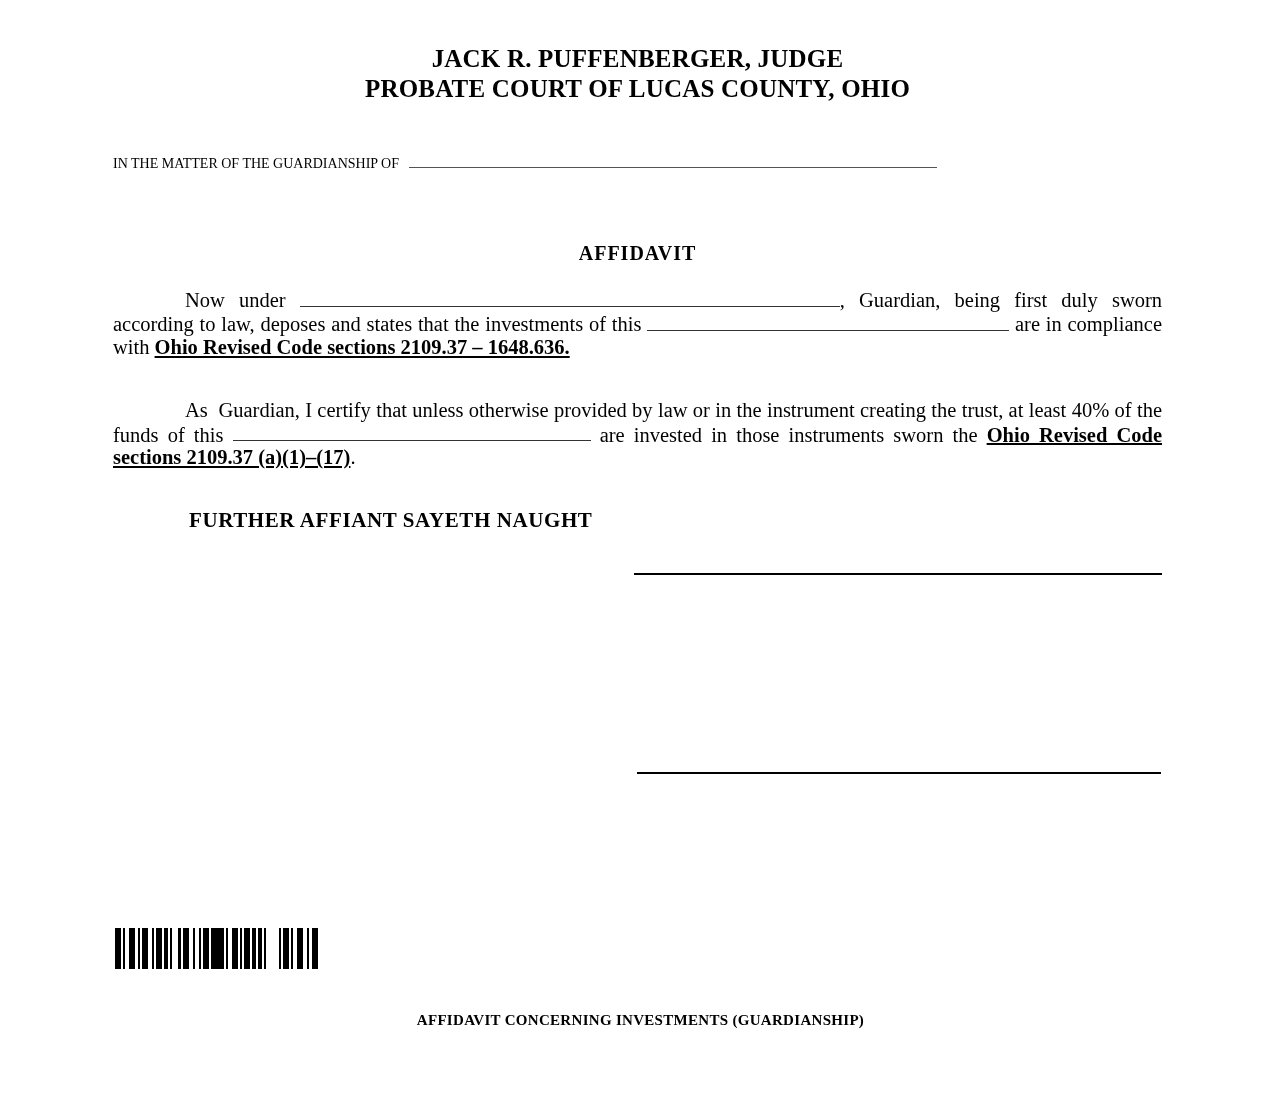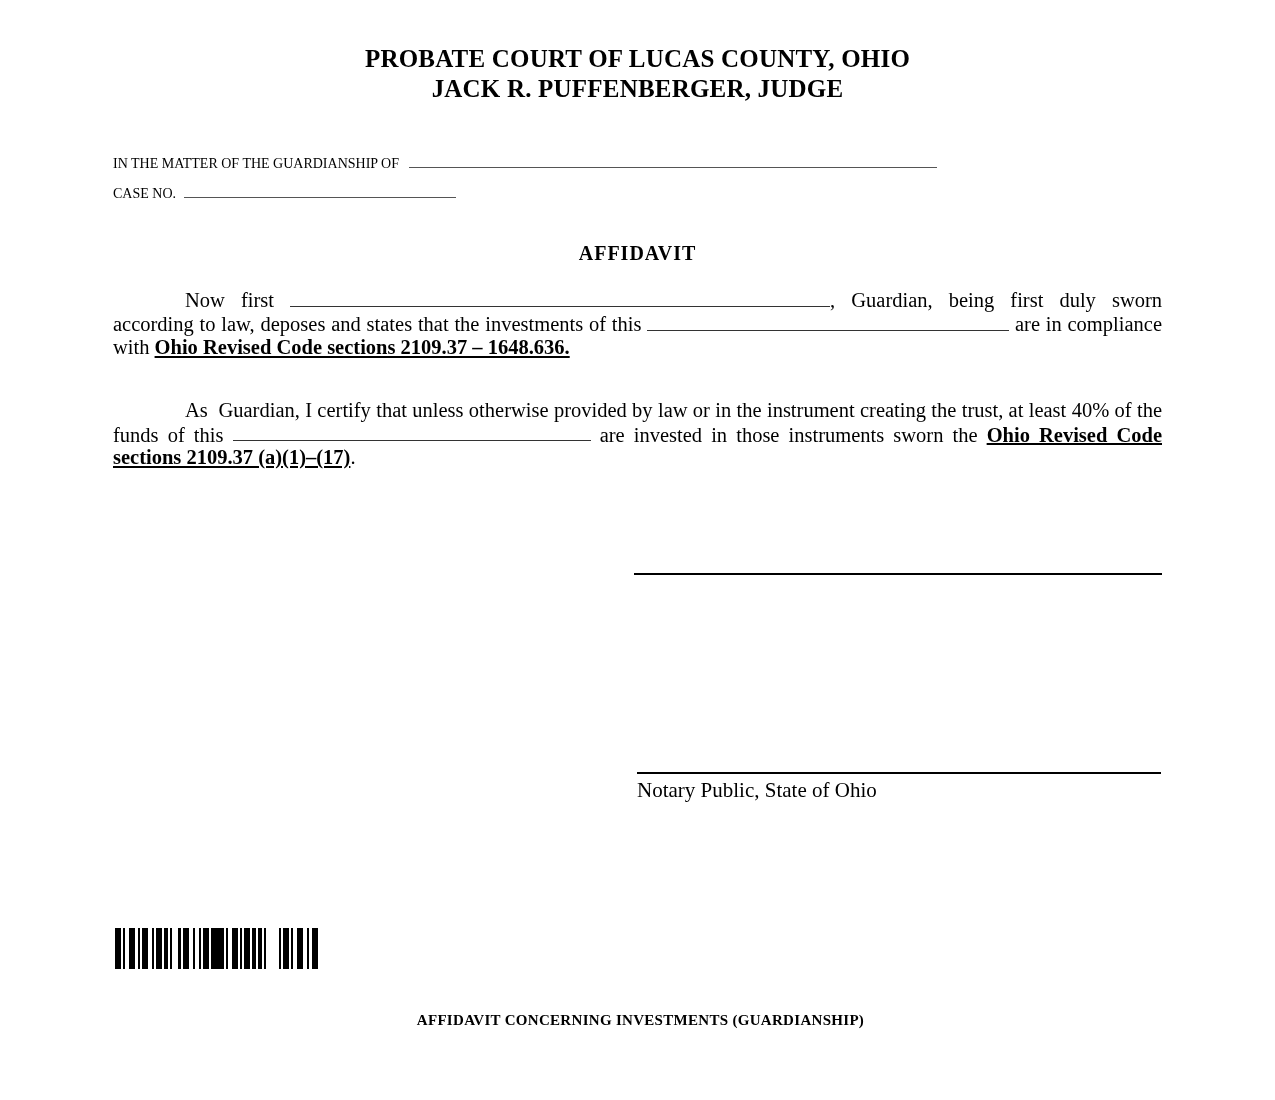--- a/index.html
+++ b/index.html
@@ -177,55 +177,52 @@
     font-size: 15px;
     letter-spacing: 0.3px;
   }
 </style>
 </head>
 <body>
 
 <div class="page">
 
   <div class="header">
+    <div class="line">JACK R. PUFFENBERGER, JUDGE</div>
     <div class="line">PROBATE COURT OF LUCAS COUNTY, OHIO</div>
-    <div class="line">JACK R. PUFFENBERGER, JUDGE</div>
   </div>
 
   <div class="case-block">
     <span class="case-row">
       <span>IN THE MATTER OF THE GUARDIANSHIP OF</span><span class="blank blank-matter"></span>
     </span>
-    <span class="case-row">
-      <span>CASE NO.</span><span class="blank blank-case"></span>
-    </span>
   </div>
 
   <div class="affidavit-heading">AFFIDAVIT</div>
 
   <div class="para p1">
-    <span class="indent"></span><span>Now first</span>&nbsp;<span class="fill fill-name"></span><span>, </span><span class="b">Guardian</span><span>, being first duly sworn according to law, deposes and states that the investments of this</span>
+    <span class="indent"></span><span>Now under</span>&nbsp;<span class="fill fill-name"></span><span>, </span><span class="b">Guardian</span><span>, being first duly sworn according to law, deposes and states that the investments of this</span>
     <span class="fill fill-this1"></span>
     <span>are in compliance with</span>
     <span class="u-bold">Ohio Revised Code sections 2109.37 – 1648.636.</span>
   </div>
 
   <div class="para p2">
     <span class="indent"></span><span>As</span>&nbsp;&nbsp;<span class="b">Guardian</span><span>,  I certify that unless otherwise provided by law or in the instrument creating the trust, at least 40% of the funds of this</span>
     <span class="fill fill-this2"></span>
     <span>are invested in those instruments sworn the</span>
     <span class="u-bold">Ohio Revised Code sections 2109.37 (a)(1)–(17)</span><span>.</span>
   </div>
 
+  <div class="further">FURTHER AFFIANT SAYETH NAUGHT</div>
 
   <div class="rule rule-affiant"></div>
 
 
   <div class="rule rule-notary"></div>
-  <div class="notary-caption">Notary Public, State of Ohio</div>
 
   <div class="barcode">
       <span class="bar" style="width: 6.15px;"></span>
       <span class="gap" style="width: 2.05px;"></span>
       <span class="bar" style="width: 2.05px;"></span>
       <span class="gap" style="width: 4.1px;"></span>
       <span class="bar" style="width: 6.15px;"></span>
       <span class="gap" style="width: 2.05px;"></span>
       <span class="bar" style="width: 2.05px;"></span>
       <span class="gap" style="width: 2.05px;"></span>

